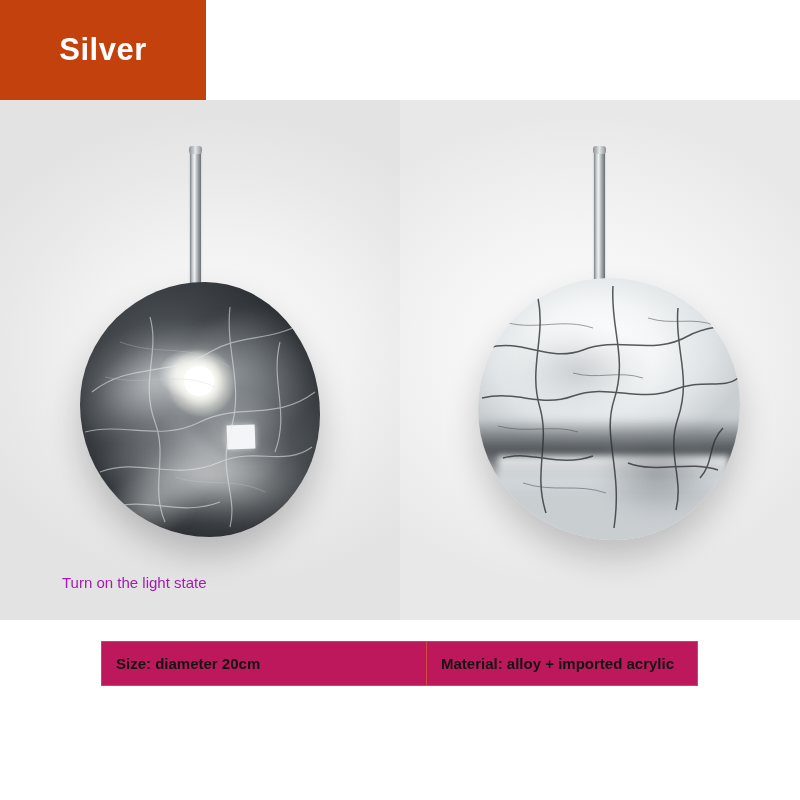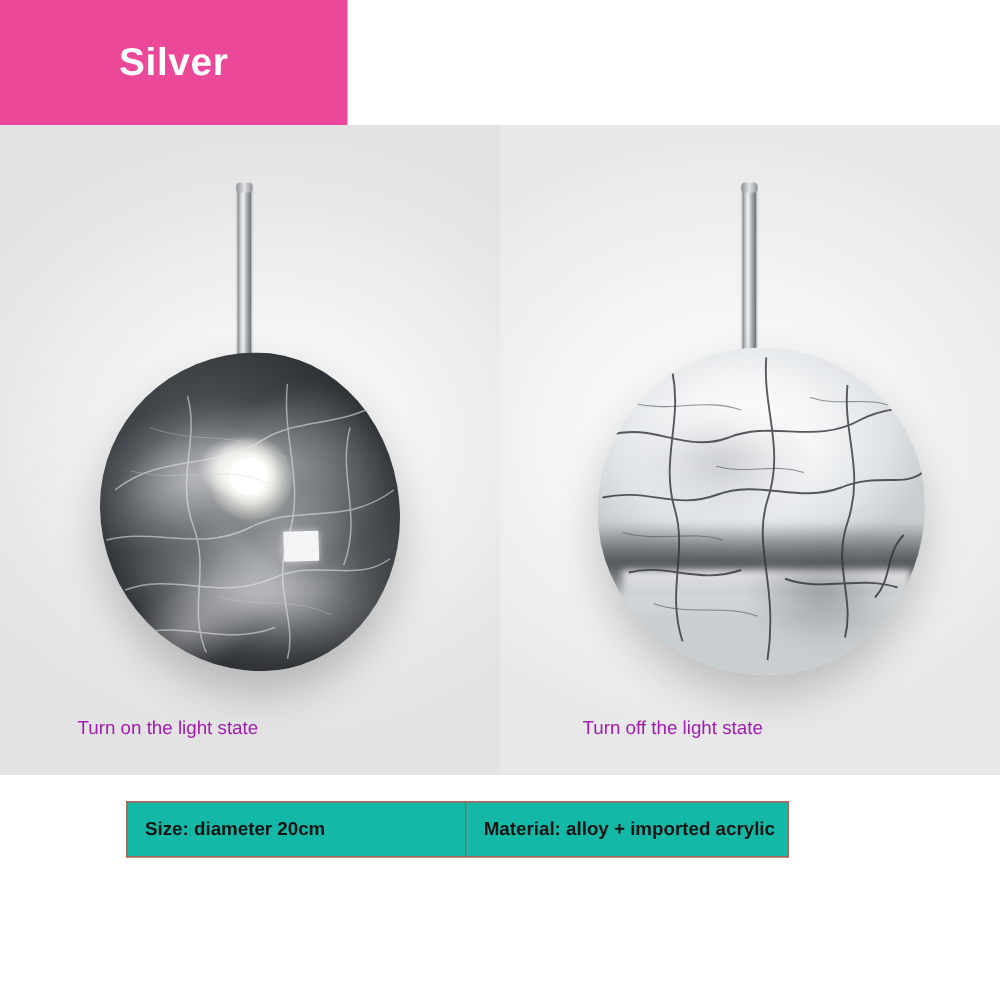--- a/index.html
+++ b/index.html
@@ -13,23 +13,23 @@
     font-family: "Liberation Sans", sans-serif;
     position: relative;
     overflow: hidden;
   }
 
   
   #banner {
     position: absolute;
     left: 0;
     top: 0;
-    width: 278px;
+    width: 206px;
     height: 100px;
-    background: #ec4899;
+    background: #c2410c;
     display: flex;
     align-items: center;
     justify-content: center;
   }
   #banner-text {
     color: #ffffff;
     font-size: 31px;
     font-weight: bold;
     letter-spacing: 0.5px;
     font-family: "Liberation Sans", sans-serif;
@@ -207,24 +207,24 @@
     font-family: "Liberation Sans", sans-serif;
   }
   #caption-left  { left: 62px;  top: 574px; }
   #caption-right { left: 466px; top: 574px; }
 
   
   #spec-table {
     position: absolute;
     left: 101px;
     top: 641px;
-    width: 530px;
+    width: 597px;
     border: 1px solid #d14a3a;
     border-collapse: collapse;
-    background: #14b8a6;
+    background: #be185d;
   }
   #spec-table td {
     border: 1px solid #d14a3a;
     padding: 13px 10px 13px 14px;
     font-size: 15px;
     font-weight: bold;
     color: #141414;
     font-family: "Liberation Sans", sans-serif;
     white-space: nowrap;
   }
@@ -293,21 +293,20 @@
           <path d="M170,40 C195,48 215,38 238,48"></path>
           <path d="M45,205 C75,215 100,205 128,215"></path>
           <path d="M95,95 C120,102 140,92 165,100"></path>
           <path d="M20,148 C50,156 75,146 100,154"></path>
         </g>
       </svg>
     </div>
   </div>
 
   <div class="caption" id="caption-left">Turn on the light state</div>
-  <div class="caption" id="caption-right">Turn off the light state</div>
 </div>
 
 <div id="banner">
   <span id="banner-text">Silver</span>
 </div>
 
 <table id="spec-table">
   <tbody>
     <tr>
       <td class="col1">Size: diameter 20cm</td>

